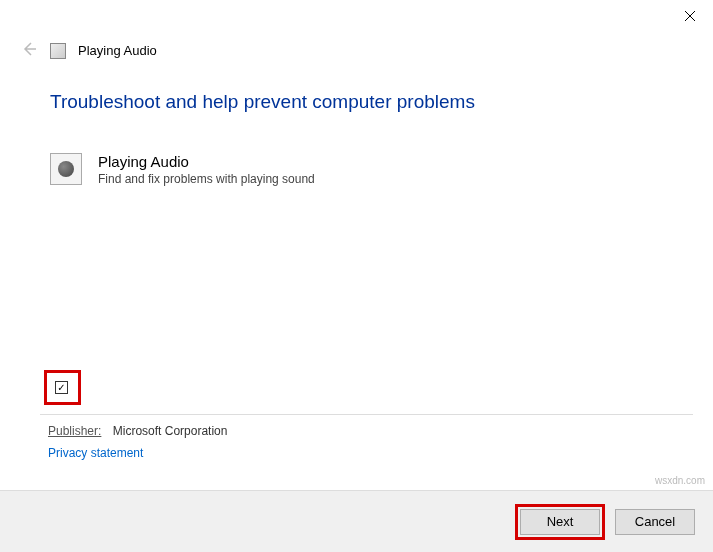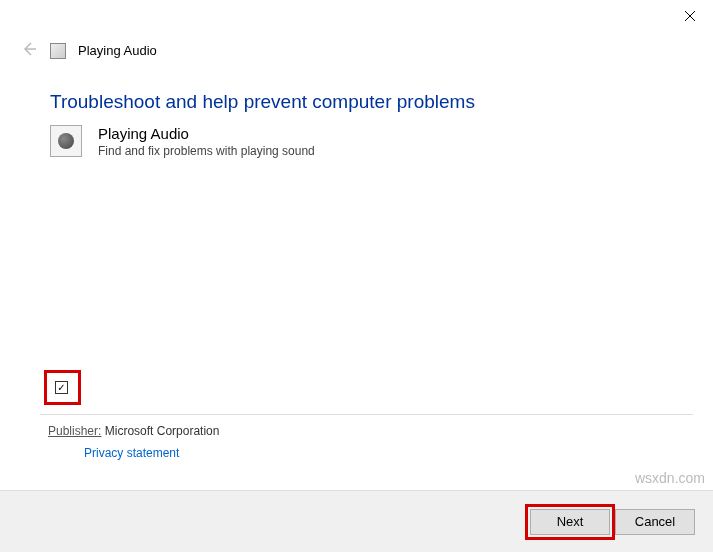--- a/index.html
+++ b/index.html
@@ -50,21 +50,21 @@
       font-size: 13px;
       color: #000;
     }
     .content {
       padding: 20px 50px 0 50px;
     }
     .main-heading {
       color: #003399;
       font-size: 19px;
       font-weight: 400;
-      margin-bottom: 12px;
+      margin-bottom: 40px;
     }
     .troubleshooter-row {
       display: flex;
       gap: 16px;
       align-items: flex-start;
       margin-bottom: 10px;
     }
     .ts-icon {
       width: 32px;
       height: 32px;
@@ -123,62 +123,62 @@
       height: 1px;
       background: #ddd;
     }
     .publisher-row {
       position: absolute;
       left: 48px;
       top: 424px;
       font-size: 12px;
     }
     .publisher-label { color: #555; text-decoration: underline; }
-    .publisher-value { color: #333; margin-left: 0; }
+    .publisher-value { color: #333; margin-left: 8px; }
     .privacy-link {
       position: absolute;
       left: 48px;
       top: 446px;
       color: #0066cc;
       font-size: 12px;
       cursor: pointer;
-      margin-left: 36px;
     }
     .button-bar {
       position: absolute;
       left: 0;
       right: 0;
       bottom: 0;
       height: 62px;
       background: #f0f0f0;
       border-top: 1px solid #ddd;
       display: flex;
       justify-content: flex-end;
       align-items: center;
       padding-right: 18px;
+      gap: 10px;
     }
     .btn {
       min-width: 80px;
       height: 26px;
       background: #e1e1e1;
       border: 1px solid #adadad;
       font-family: inherit;
       font-size: 13px;
       cursor: pointer;
       padding: 0 14px;
     }
     .btn-next-wrap {
       border: 3px solid #d40000;
       padding: 2px;
     }
     .watermark {
       position: absolute;
       right: 8px;
       bottom: 66px;
-      font-size: 14px;
+      font-size: 10px;
       color: #bbb;
     }
   </style>
 </head>
 <body>
 
 <div class="titlebar">
   <div class="close-btn">
     <svg viewBox="0 0 12 12">
         <path d="M1 1 L11 11 M11 1 L1 11" stroke="#000" stroke-width="1" fill="none"></path>

